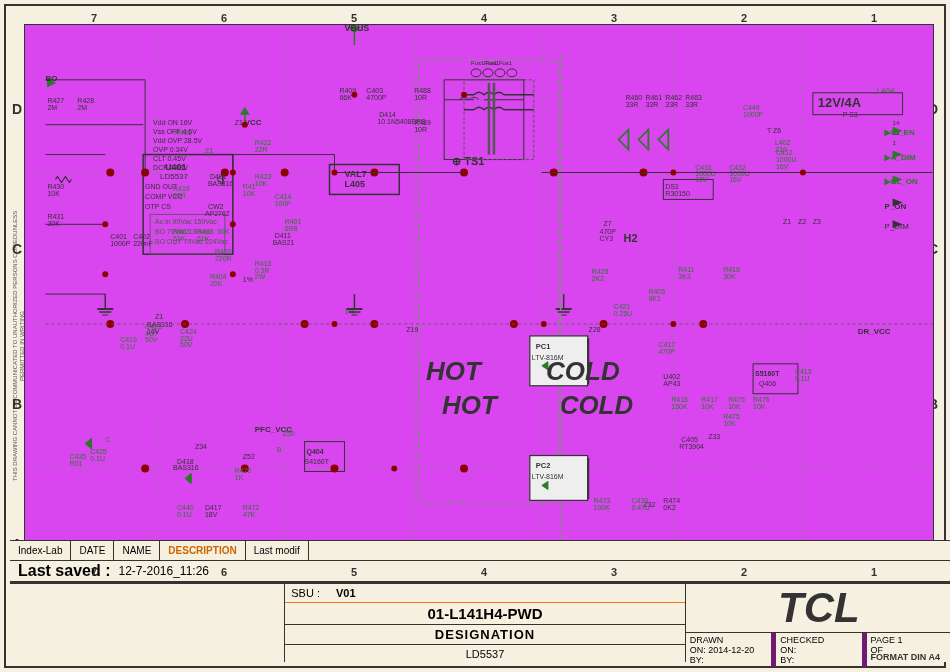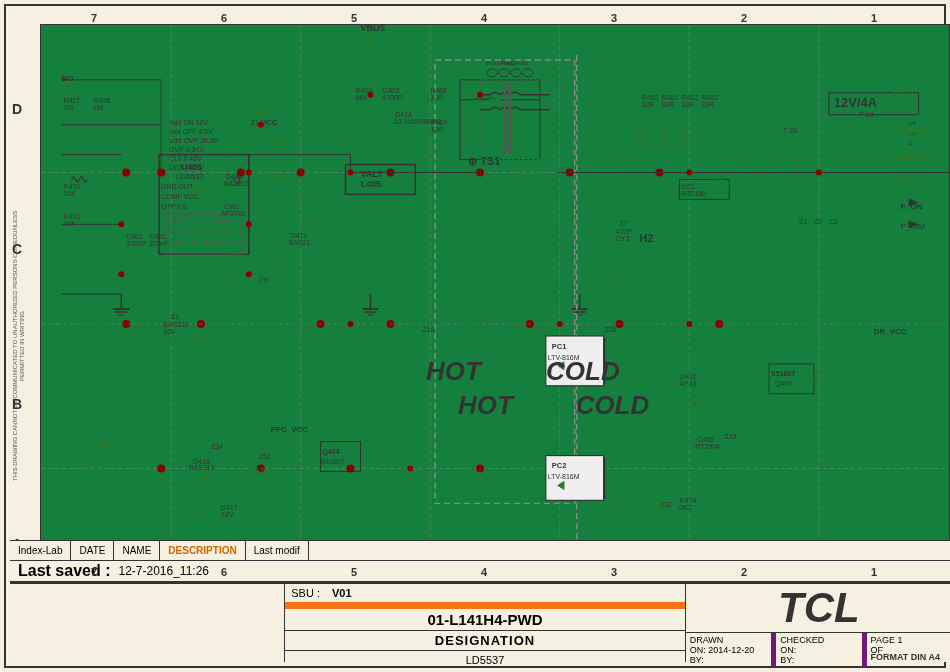--- a/index.html
+++ b/index.html
@@ -23,25 +23,25 @@
       left: 4px;
       width: 942px;
       height: 664px;
       border: 2px solid #333;
       background: #f5f0e0;
     }
     
     .schematic-area {
       position: absolute;
       top: 18px;
-      left: 34px;
+      left: 18px;
       width: 910px;
       height: 590px;
       border: 1.5px solid #333;
-      background: #15803d;
+      background: #d946ef;
       overflow: hidden;
     }
     
     .col-number {
       position: absolute;
       font-size: 11px;
       font-weight: bold;
       color: #333;
       text-align: center;
     }
@@ -67,24 +67,24 @@
       flex-direction: column;
       justify-content: flex-end;
     }
     .title-center {
       flex: 3;
       border-right: 1.5px solid #333;
       display: flex;
       flex-direction: column;
     }
     .title-center-top {
-      border-bottom: 7px solid #f97316;
+      border-bottom: 1px solid #f97316;
       padding: 3px 6px;
       display: flex;
-      gap: 12px;
+      gap: 4px;
       align-items: center;
       font-size: 11px;
     }
     .title-center-mid {
       border-bottom: 1px solid #333;
       padding: 2px 6px;
       font-size: 11px;
     }
     .title-center-desig {
       border-bottom: 1px solid #333;
@@ -752,21 +752,21 @@
 
     <div class="title-block">
       <div class="title-block-inner">
 
         <div class="title-left">
         </div>
 
         <div class="title-center">
           <div class="title-center-top">
             <span>SBU :</span>
-            <span style="font-weight:bold;">V01</span>
+            <span style="font-weight:bold;margin-left:12px;">V01</span>
           </div>
           <div class="title-center-mid" style="text-align:center; font-size:15px; font-weight:bold;">
             <span>01-L141H4-PWD</span>
           </div>
           <div class="title-center-desig">DESIGNATION</div>
           <div class="title-center-bottom">LD5537</div>
         </div>
 
         <div class="title-right">
           <div class="tcl-logo">TCL</div>

